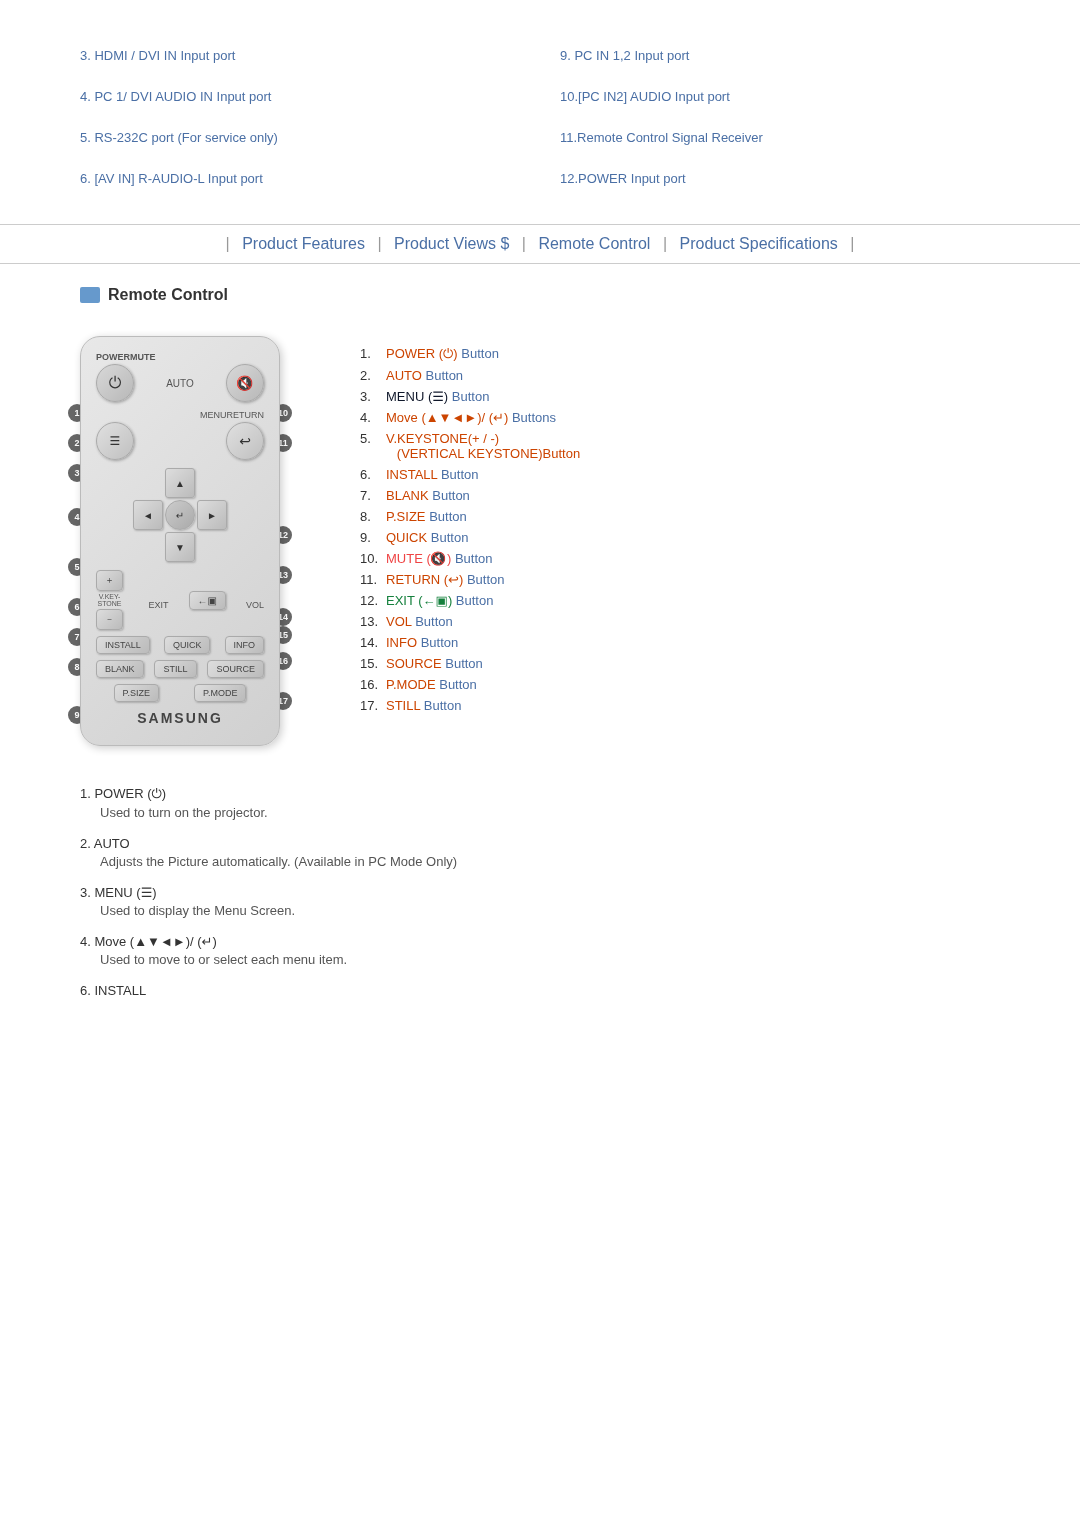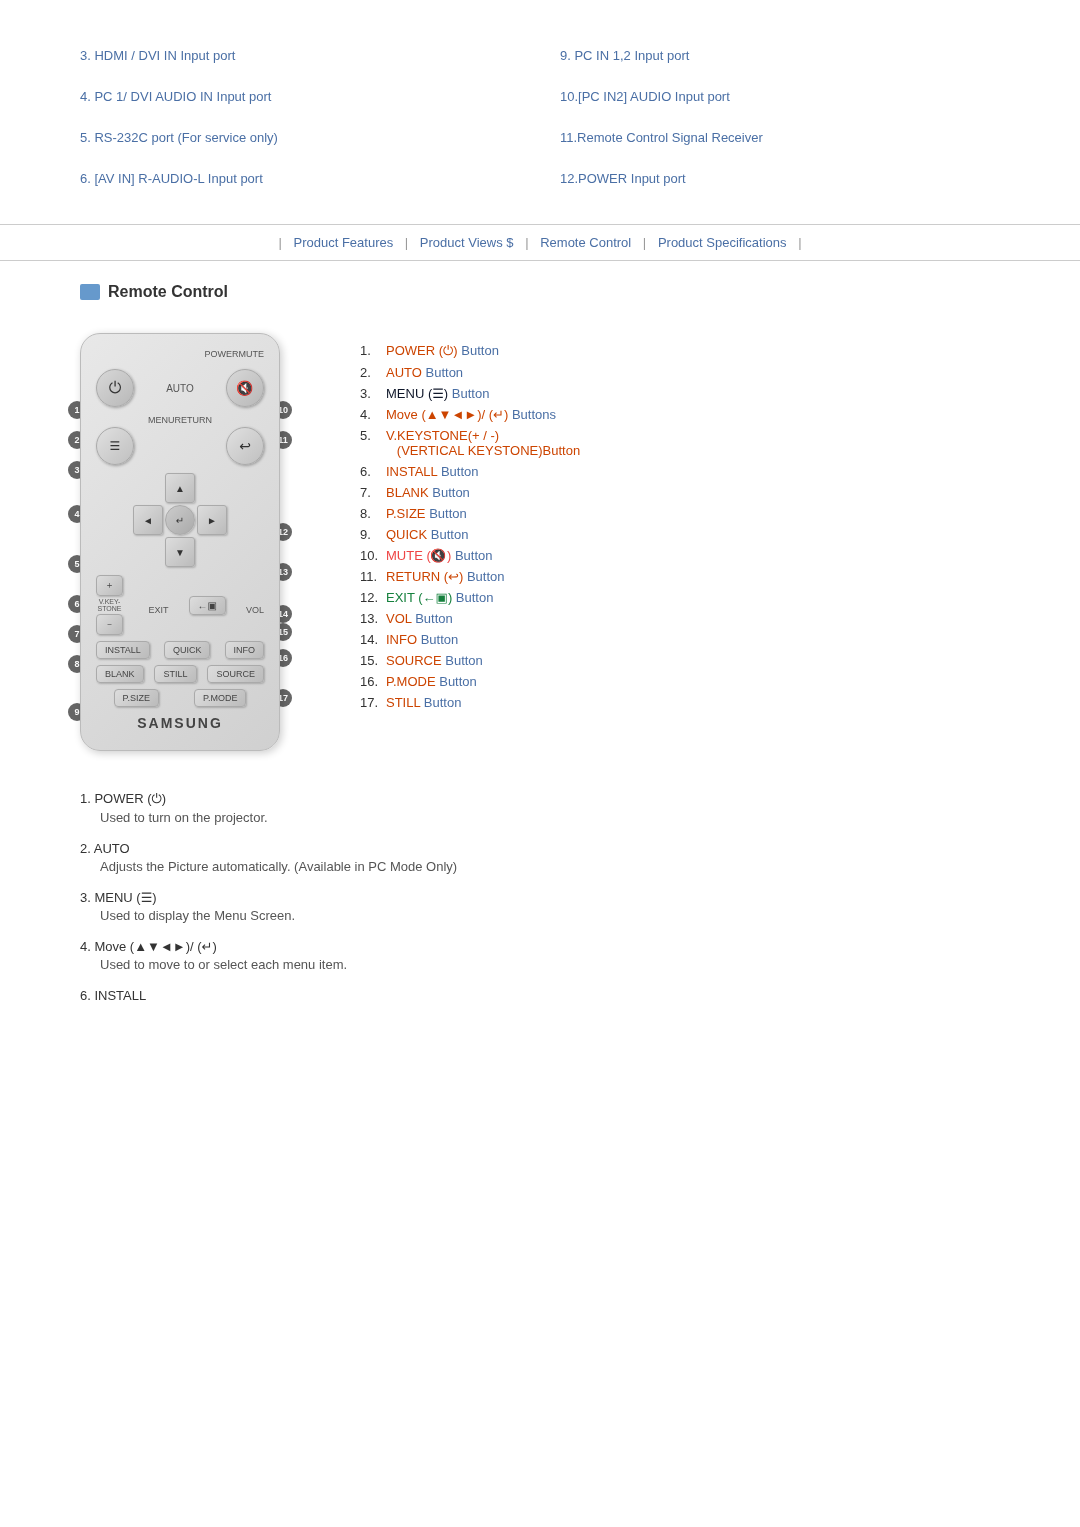--- a/index.html
+++ b/index.html
@@ -25,21 +25,21 @@
       padding: 8px 0;
     }
 
     .nav-bar {
       border-top: 1px solid #ccc;
       border-bottom: 1px solid #ccc;
       text-align: center;
       padding: 10px 0;
       margin: 10px 0;
       color: #555;
-      font-size: 13px;
+      font-size: 16px;
     }
 
     .nav-bar a {
       color: #4a6fa5;
       text-decoration: none;
       margin: 0 8px;
     }
 
     .nav-bar span {
       color: #999;
@@ -322,32 +322,32 @@
       <div class="badge badge-11">11</div>
       <div class="badge badge-12">12</div>
       <div class="badge badge-13">13</div>
       <div class="badge badge-14">14</div>
       <div class="badge badge-15">15</div>
       <div class="badge badge-16">16</div>
       <div class="badge badge-17">17</div>
 
       <div class="remote-body">
 
-        <div style="display:flex;justify-content:flex-end;margin-bottom:10px;">
+        <div style="display:flex;justify-content:flex-start;margin-bottom:2px;font-weight:bold;">
           <div class="remote-label">POWER</div>
           <div class="remote-label">MUTE</div>
         </div>
 
         <div class="remote-top-row">
           <div class="remote-btn-circle power" style="font-size:16px;">⏻</div>
           <div class="remote-label" style="font-size:10px;">AUTO</div>
           <div class="remote-btn-circle mute" style="font-size:14px;">🔇</div>
         </div>
 
-        <div style="display:flex;justify-content:center;margin-bottom:2px;margin-top:6px;">
+        <div style="display:flex;justify-content:flex-end;margin-bottom:2px;margin-top:6px;">
           <div class="remote-label">MENU</div>
           <div class="remote-label">RETURN</div>
         </div>
         <div class="remote-top-row">
           <div class="remote-btn-circle" style="font-size:12px;">☰</div>
           <div></div>
           <div class="remote-btn-circle" style="font-size:14px;">↩</div>
         </div>
 
         <div style="margin: 8px auto; width: fit-content;">

